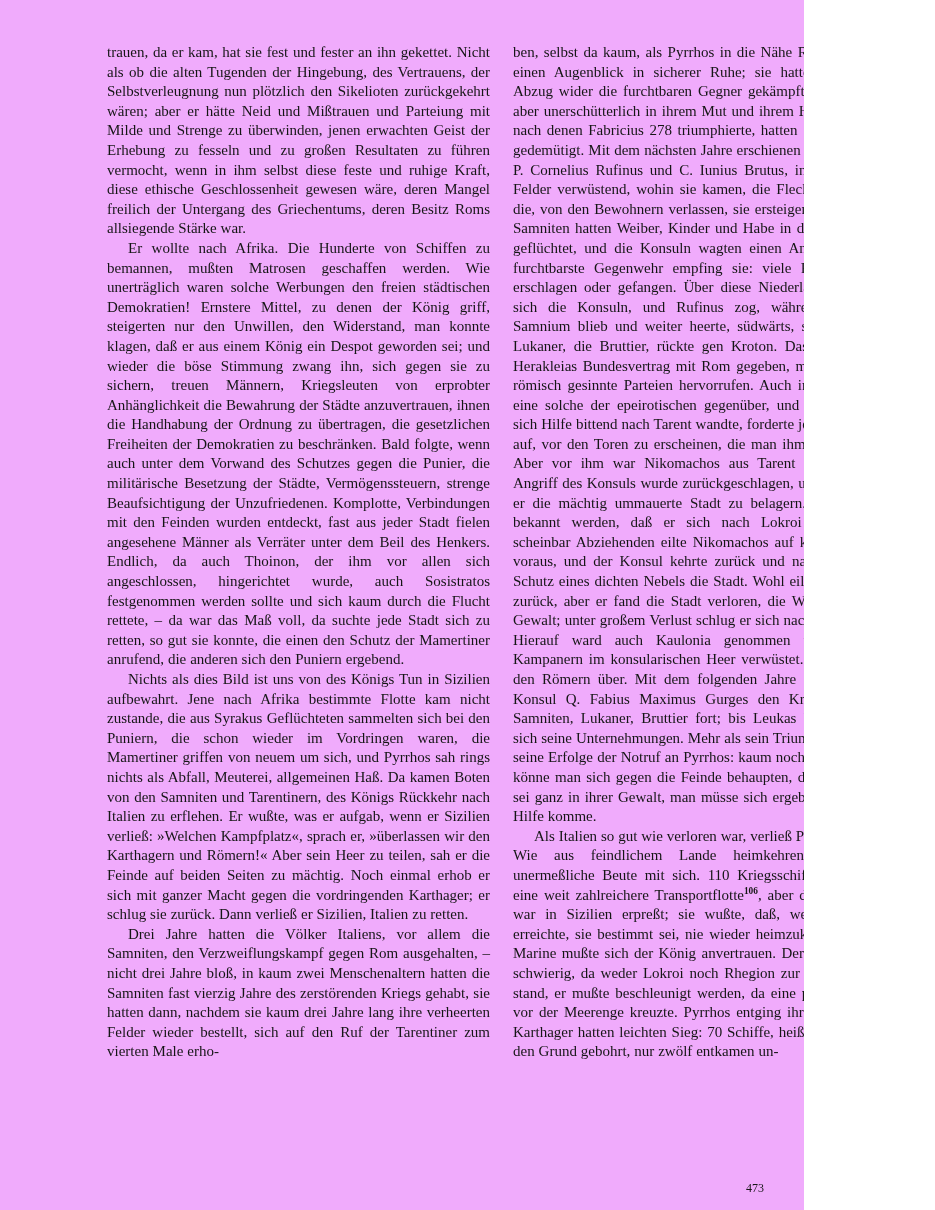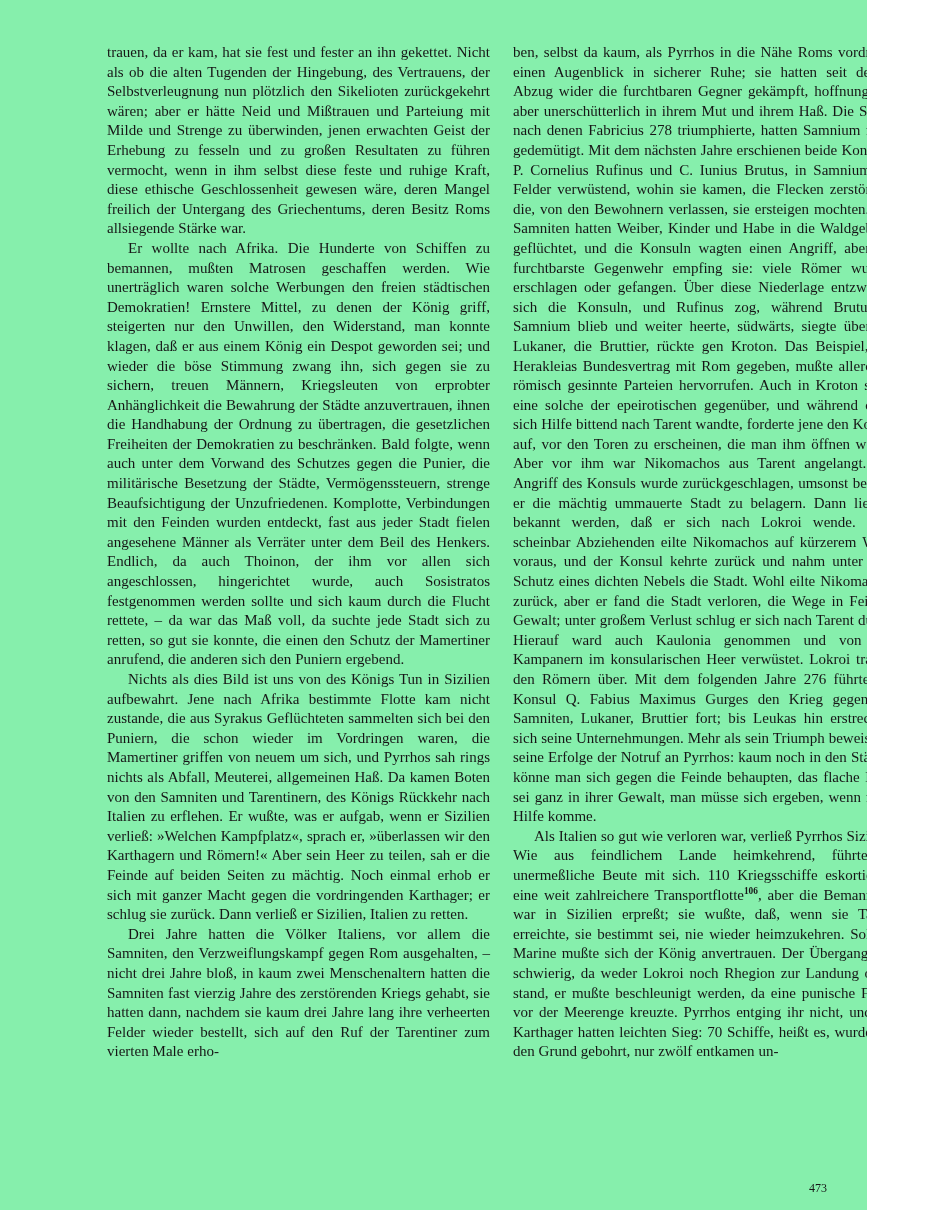--- a/index.html
+++ b/index.html
@@ -8,23 +8,23 @@
     background: #ffffff;
   }
   body {
     width: 935px;
     height: 1210px;
     font-family: "Liberation Serif", "DejaVu Serif", serif;
     color: #161616;
   }
   .page {
     position: relative;
-    width: 867px;
+    width: 804px;
     height: 1210px;
-    background: #86efac;
+    background: #f0abfc;
     overflow: hidden;
   }
   .text-columns {
     position: absolute;
     top: 43px;
     left: 107px;
     display: flex;
     gap: 23px;
   }
   .column {

